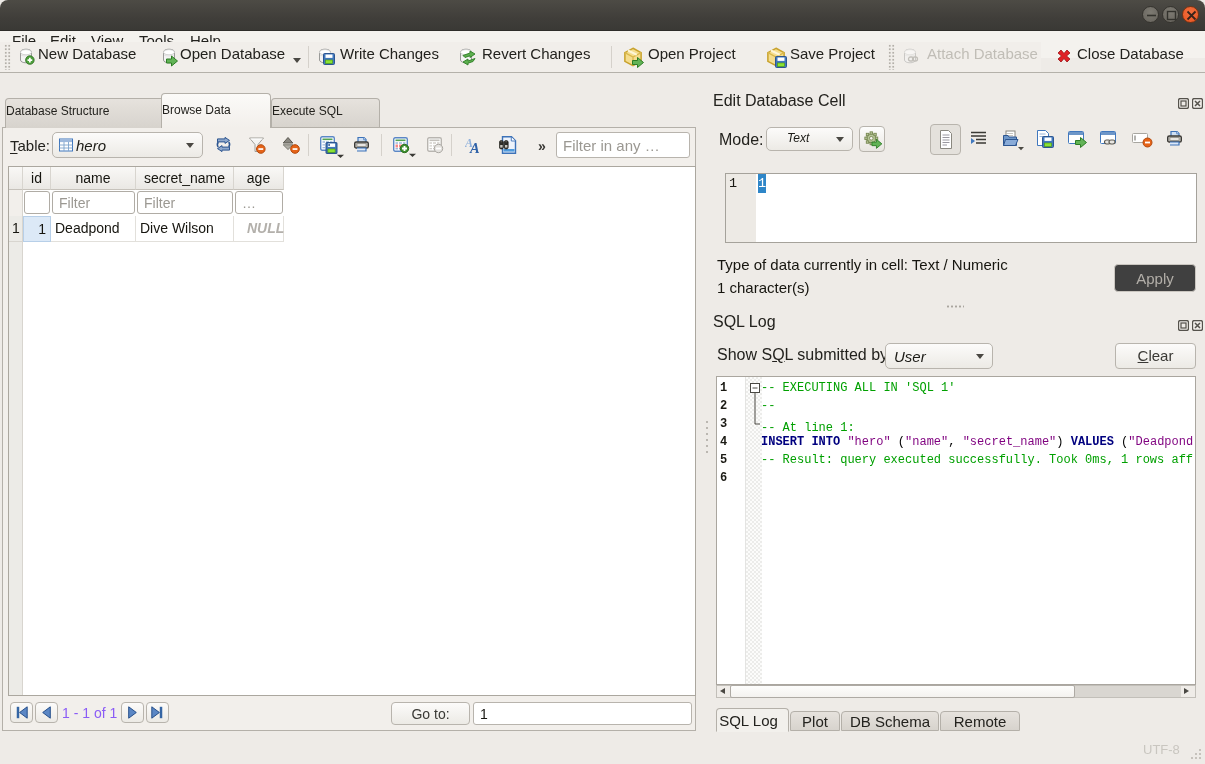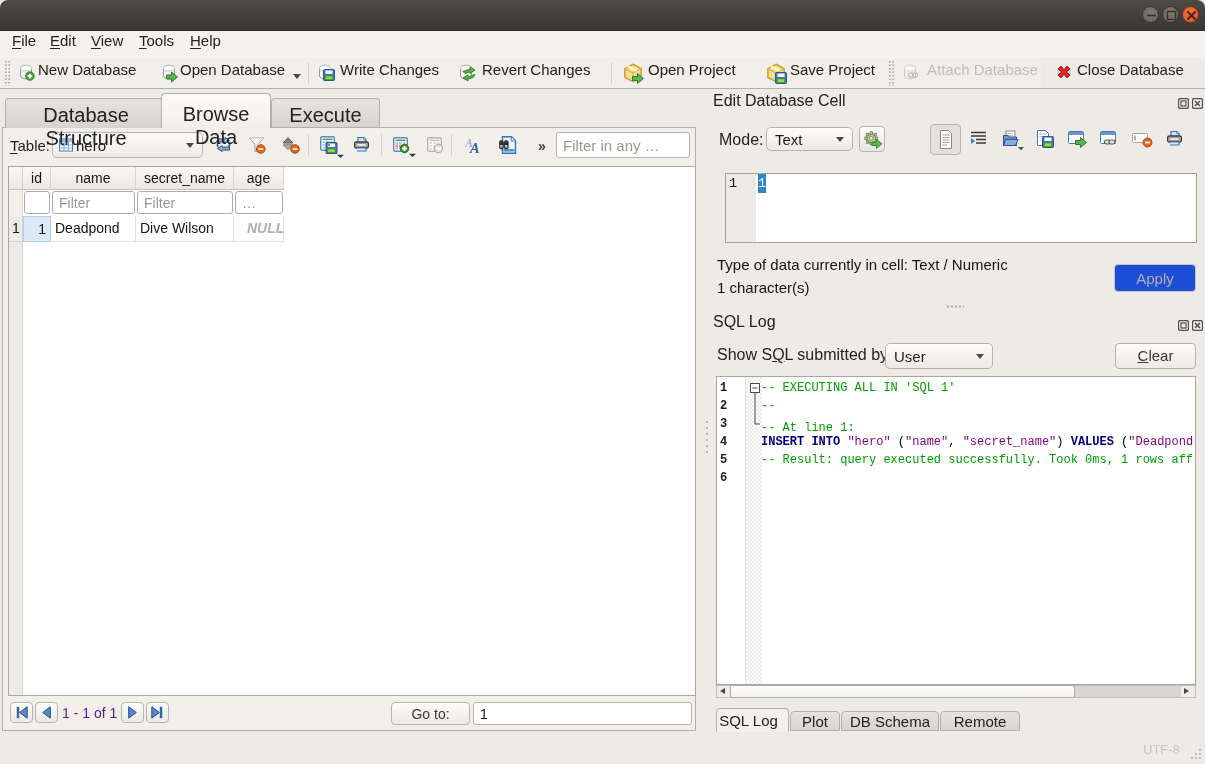--- a/index.html
+++ b/index.html
@@ -23,39 +23,39 @@
 #btn-min, #btn-max { background:radial-gradient(circle at 50% 35%, #7d7a72, #66635c); }
 #btn-close { background:radial-gradient(circle at 50% 35%, #f2703f, #e95420); border-color:#7a3313; }
 .winbtn svg { position:absolute; left:0; top:0; }
 
 
 #menubar { position:absolute; left:0; top:31px; width:1205px; height:27px; background:#f4f2ee; }
 .menuitem { position:absolute; top:1px; font-size:15px; color:#23221e; }
 .menuitem u { text-decoration:underline; text-underline-offset:2px; }
 
 
-#toolbar { position:absolute; left:0; top:58px; width:1041px; height:31px;
+#toolbar { position:absolute; left:0; top:42px; width:1041px; height:31px;
   background:#f1eeea; }
 .tbtext { position:absolute; top:3px; font-size:15px; color:#23221e; white-space:nowrap; }
 .tbtext.dis { color:#c0bdb6; }
 .tbsep { position:absolute; top:2px; width:7px; height:26px;
   background-image:radial-gradient(circle, #b3afa8 0.9px, transparent 1.1px);
   background-size:3.5px 3.5px; background-position:0 0; }
 .tbline { position:absolute; top:4px; width:1px; height:22px; background:#d5d1cb; }
 .ticon { position:absolute; top:6px; }
 
 
-.tab { position:absolute; font-size:20px; color:#23221e; text-align:center;
+.tab { position:absolute; font-size:12px; color:#23221e; text-align:left;
   border:1px solid #b4b0a9; border-bottom:none; border-radius:4px 4px 0 0;
   background:linear-gradient(#e6e2dd, #d7d3cd); }
 .tab.active { background:linear-gradient(#fbfaf8, #f2efeb); }
 #pane-left { position:absolute; left:2px; top:127px; width:694px; height:604px;
   border:1px solid #b4b0a9; background:#f2efeb; }
 .combo { position:absolute; background:linear-gradient(#fcfbfa,#eceae5);
-  border:1px solid #b8b4ad; border-radius:5px; }
+  border:1px solid #b8b4ad; border-radius:5px;font-style:italic; }
 .combo .arrow { position:absolute; right:8px; top:50%; margin-top:-2px; width:0; height:0;
   border-left:4px solid transparent; border-right:4px solid transparent; border-top:5px solid #4a4843; }
 .input { position:absolute; background:#ffffff; border:1px solid #b8b4ad; border-radius:3px; }
 
 
 #grid { position:absolute; left:8px; top:166px; width:688px; height:530px;
   border:1px solid #aba79f; background:#ffffff; }
 .gh { position:absolute; background:linear-gradient(#f9f8f6,#eae8e4); border-right:1px solid #d8d5cf;
   border-bottom:1px solid #c6c2bb; font-size:14px; color:#16150f; text-align:center; }
 .gridcell { position:absolute; font-size:14px; color:#16150f; border-right:1px solid #e2e0db;
@@ -334,21 +334,21 @@
 <div class="gridcell" style="left:136px; top:216px; width:98px; height:26px;">Dive Wilson</div>
 <div class="gridcell" style="left:234px; top:216px; width:50px; height:26px; color:#b3b0ab; font-style:italic; padding-left:13px;font-weight:bold;">NULL</div>
 
 <div class="navbtn" id="nav-first" style="left:10px; top:702px;"><svg width="21" height="19" viewBox="0 0 22 20">
       <rect x="6" y="4" width="2.6" height="12" fill="#3465a4"></rect>
       <path d="M17 4 L17 16 L9 10 Z" fill="#5b87c5" stroke="#204a87"></path>
     </svg></div>
 <div class="navbtn" id="nav-prev" style="left:35px; top:702px;"><svg width="21" height="19" viewBox="0 0 22 20">
       <path d="M15 4 L15 16 L7 10 Z" fill="#5b87c5" stroke="#204a87"></path>
     </svg></div>
-<div class="abs" style="left:62px; top:705px; font-size:14px; color:#4c1d95;">1 - 1 of 1</div>
+<div class="abs" style="left:62px; top:705px; font-size:14px; color:#8b5cf6;">1 - 1 of 1</div>
 <div class="navbtn" id="nav-next" style="left:121px; top:702px;"><svg width="21" height="19" viewBox="0 0 22 20">
       <path d="M7 4 L7 16 L15 10 Z" fill="#5b87c5" stroke="#204a87"></path>
     </svg></div>
 <div class="navbtn" id="nav-last" style="left:146px; top:702px;"><svg width="21" height="19" viewBox="0 0 22 20">
       <path d="M5 4 L5 16 L13 10 Z" fill="#5b87c5" stroke="#204a87"></path>
       <rect x="13.4" y="4" width="2.6" height="12" fill="#3465a4"></rect>
     </svg></div>
 <div class="btn" style="left:391px; top:702px; width:79px; height:23px; padding-top:3px;">Go to:</div>
 <div class="input" style="left:473px; top:702px; width:219px; height:23px;">
   <span style="position:absolute;left:6px;top:3px;font-size:14px;color:#16150f;">1</span>
@@ -359,21 +359,21 @@
 <rect x="0.5" y="0.5" width="10" height="10" rx="2" fill="none" stroke="#55524c" stroke-width="1.3"></rect>
 <rect x="3" y="3" width="5" height="5" fill="none" stroke="#55524c" stroke-width="1.2"></rect>
     </svg></div>
 <div class="dockbtn" id="d1-close" style="left:1192px; top:95px;"><svg width="11" height="11" viewBox="0 0 11 11">
 <rect x="0.5" y="0.5" width="10" height="10" rx="2" fill="none" stroke="#55524c" stroke-width="1.3"></rect>
 <path d="M3 3 L8 8 M8 3 L3 8" stroke="#55524c" stroke-width="1.5"></path>
     </svg></div>
 
 <div class="docktitle" style="left:719px; top:131px;">Mode:</div>
 <div class="combo" style="left:766px; top:127px; width:87px; height:24px;">
-  <span style="position:absolute;left:8px;top:3px;font-size:15px;color:#1c1b16;">Text</span>
+  <span style="position:absolute;left:20px;top:3px;font-size:12px;color:#1c1b16;">Text</span>
   <span class="arrow"></span>
 </div>
 <div class="abs" id="ic-import" style="left:859px; top:126px; width:26px; height:26px; background:linear-gradient(#fdfdfc,#e9e6e1); border:1px solid #b8b4ad; border-radius:4px;">
 <svg width="20" height="20" viewBox="0 0 20 20" style="position:absolute;left:3px;top:3px;">
       <g transform="scale(0.92)">
 <circle cx="9" cy="9" r="5" fill="#b8c89a" stroke="#7a8a55" stroke-width="1.2"></circle>
 <g fill="#b8c89a" stroke="#7a8a55">
           <rect x="7.7" y="2" width="2.6" height="2.6"></rect>
           <rect x="7.7" y="13.4" width="2.6" height="2.6"></rect>
           <rect x="2" y="7.7" width="2.6" height="2.6"></rect>
@@ -434,21 +434,21 @@
     </svg></div>
 
 <div class="abs" style="left:725px; top:173px; width:472px; height:70px; background:#ffffff; border:1px solid #a5a29b;"></div>
 <div class="abs" style="left:726px; top:174px; width:30px; height:68px; background:#edeae5;"></div>
 <div class="abs" style="left:729px; top:176px; font-family:'Liberation Mono',monospace; font-size:13.5px; color:#1b1a14;">1</div>
 <div class="abs" style="left:757.5px; top:174px; width:8px; height:19px; background:#2e86c8;"></div>
 <div class="abs" style="left:758px; top:176px; font-family:'Liberation Mono',monospace; font-size:13.5px; color:#ffffff;">1</div>
 
 <div class="abs" style="left:717px; top:256px; font-size:15px; color:#16150f;">Type of data currently in cell: Text / Numeric</div>
 <div class="abs" style="left:717px; top:279px; font-size:15px; color:#16150f;">1 character(s)</div>
-<div class="btn" style="left:1114px; top:264px; width:82px; height:28px; padding-top:5px; color:#b2aea8; font-size:15px; background:#1d4ed8; border-color:#cac6c0;">Apply</div>
+<div class="btn" style="left:1114px; top:264px; width:82px; height:28px; padding-top:5px; color:#b2aea8; font-size:15px; background:#404040; border-color:#cac6c0;">Apply</div>
 
 <div class="abs" style="left:946px; top:305px; width:18px; height:3px; background-image:radial-gradient(circle,#aaa69f 1px,transparent 1.2px); background-size:4px 3px;"></div>
 
 <div class="docktitle" style="left:713px; top:313px;">SQL Log</div>
 <div class="dockbtn" id="d2-float" style="left:1178px; top:317px;"><svg width="11" height="11" viewBox="0 0 11 11">
 <rect x="0.5" y="0.5" width="10" height="10" rx="2" fill="none" stroke="#55524c" stroke-width="1.3"></rect>
 <rect x="3" y="3" width="5" height="5" fill="none" stroke="#55524c" stroke-width="1.2"></rect>
     </svg></div>
 <div class="dockbtn" id="d2-close" style="left:1192px; top:317px;"><svg width="11" height="11" viewBox="0 0 11 11">
 <rect x="0.5" y="0.5" width="10" height="10" rx="2" fill="none" stroke="#55524c" stroke-width="1.3"></rect>

